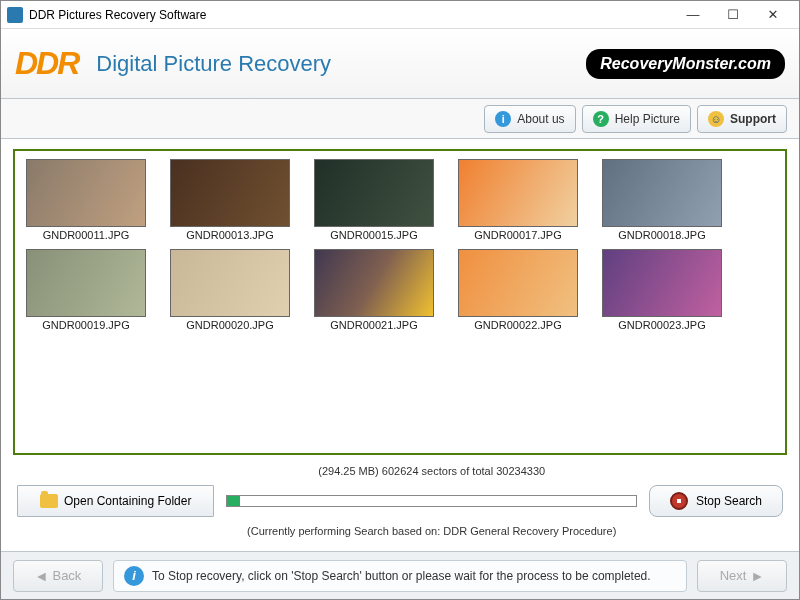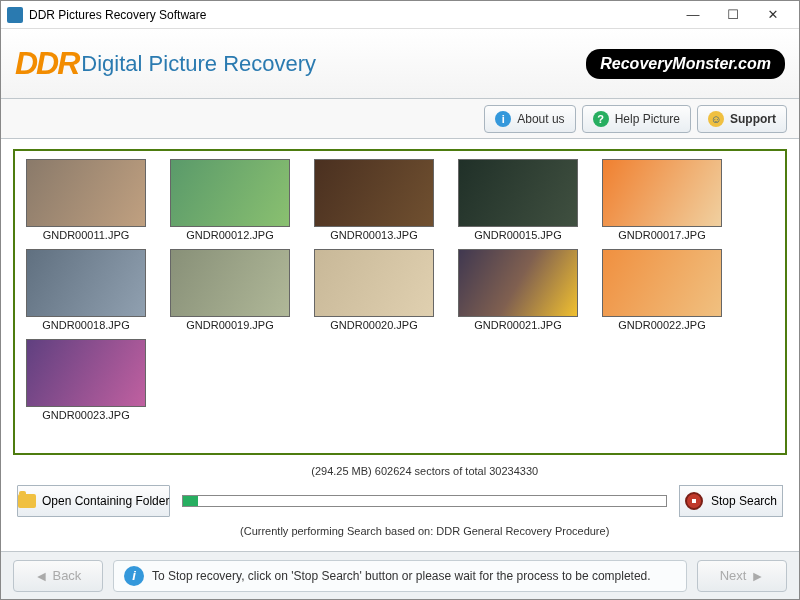--- a/index.html
+++ b/index.html
@@ -4,21 +4,21 @@
 <style>
 *{box-sizing:border-box;margin:0;padding:0;font-family:"Segoe UI",Tahoma,sans-serif}
 body{background:#d0d0d0;width:800px;height:600px;overflow:hidden}
 .window{width:800px;height:600px;background:#fff;border:1px solid #888;display:flex;flex-direction:column}
 .titlebar{height:28px;background:#fff;display:flex;align-items:center;padding:0 6px;border-bottom:1px solid #ddd}
 .titlebar-icon{width:16px;height:16px;background:#2a7ab0;margin-right:6px;border-radius:2px}
 .titlebar-text{flex:1;font-size:12px;color:#000}
 .win-controls{display:flex;gap:0}
 .win-btn{width:40px;height:24px;display:flex;align-items:center;justify-content:center;cursor:pointer;font-size:13px;color:#333}
 .header{height:70px;background:linear-gradient(#fff,#f4f4f4);border-bottom:1px solid #c0c7cc;display:flex;align-items:center;padding:0 14px;position:relative}
-.logo{display:flex;align-items:center;gap:3px}
+.logo{display:flex;align-items:center;gap:18px}
 .logo-ddr{font-size:32px;font-weight:900;font-style:italic;color:#f28c00;letter-spacing:-2px}
 .logo-title{font-size:22px;color:#2a7ab0;font-weight:400}
 .brand-badge{margin-left:auto;background:#000;color:#fff;padding:6px 14px;border-radius:14px;font-size:16px;font-style:italic;font-weight:700}
 .toolbar{height:40px;display:flex;align-items:center;justify-content:flex-end;padding:0 12px;gap:6px;border-bottom:1px solid #c0c7cc;background:#f8f8f8}
 .tool-btn{height:28px;padding:0 10px;border:1px solid #a9b5bf;border-radius:4px;background:linear-gradient(#fdfdfd,#e9eef2);display:flex;align-items:center;gap:6px;font-size:12px;color:#333;cursor:pointer}
 .tool-btn.support{font-weight:bold}
 .ico{width:16px;height:16px;border-radius:50%;display:inline-flex;align-items:center;justify-content:center;font-size:11px;font-weight:bold}
 .ico-info{background:#3498db;color:#fff}
 .ico-help{background:#27ae60;color:#fff}
 .ico-support{background:#f0c040;color:#2a5a8a}
@@ -35,28 +35,28 @@
 .img5{background:linear-gradient(120deg,#203028,#405040)}
 .img6{background:linear-gradient(120deg,#104060,#50a0d0,#f0a050)}
 .img7{background:linear-gradient(120deg,#f08030,#f0d0a0)}
 .img8{background:linear-gradient(120deg,#607080,#90a0b0)}
 .img9{background:linear-gradient(120deg,#889078,#b0b898)}
 .img10{background:linear-gradient(120deg,#c8b898,#e0d0b0)}
 .img11{background:linear-gradient(120deg,#403850,#806050,#f0c030)}
 .img12{background:linear-gradient(120deg,#f09040,#f0c080)}
 .img13{background:linear-gradient(120deg,#604080,#c060a0)}
 .progress-row{display:flex;align-items:center;gap:12px;padding:4px 4px}
-.open-folder-btn{height:32px;padding:0 0;border:1px solid #a9b5bf;border-radius:1px;background:linear-gradient(#fdfdfd,#e9eef2);display:flex;align-items:center;gap:6px;font-size:12px;cursor:pointer;white-space:nowrap}
+.open-folder-btn{height:32px;padding:0 22px;border:1px solid #a9b5bf;border-radius:1px;background:linear-gradient(#fdfdfd,#e9eef2);display:flex;align-items:center;gap:6px;font-size:12px;cursor:pointer;white-space:nowrap}
 .folder-ico{width:18px;height:14px;background:#f0c040;border-radius:2px;position:relative}
 .folder-ico:before{content:"";position:absolute;top:-3px;left:1px;width:7px;height:3px;background:#f0c040;border-radius:2px 2px 0 0}
 .progress-center{flex:1;display:flex;flex-direction:column;align-items:center;gap:18px}
 .progress-text{font-size:11px;color:#333}
 .progress-bar{width:100%;height:12px;border:1px solid #888;background:#fff;position:relative}
 .progress-fill{height:100%;width:3%;background:#27ae60}
-.stop-btn{height:32px;padding:0 5px;border:1px solid #a9b5bf;border-radius:0;background:linear-gradient(#fdfdfd,#e9eef2);display:flex;align-items:center;gap:8px;font-size:12px;cursor:pointer;white-space:nowrap}
+.stop-btn{height:32px;padding:0 20px;border:1px solid #a9b5bf;border-radius:8px;background:linear-gradient(#fdfdfd,#e9eef2);display:flex;align-items:center;gap:8px;font-size:12px;cursor:pointer;white-space:nowrap}
 .stop-ico{width:18px;height:18px;border-radius:50%;background:#c0392b;border:2px solid #7a1f16;position:relative}
 .stop-ico:before{content:"";position:absolute;top:5px;left:5px;width:4px;height:4px;background:#fff}
 .footer{height:48px;border-top:1px solid #c0c7cc;background:#eef1f3;display:flex;align-items:center;padding:0 12px;gap:10px}
 .nav-btn{height:32px;width:90px;border:1px solid #bcc5cc;border-radius:4px;background:linear-gradient(#fafafa,#e8ecef);display:flex;align-items:center;justify-content:center;gap:4px;font-size:13px;color:#888;cursor:pointer}
 .nav-btn.disabled{color:#aaa}
 .footer-msg{flex:1;height:32px;border:1px solid #c5ced4;border-radius:4px;background:#fafcfd;display:flex;align-items:center;padding:0 10px;gap:8px;font-size:12px;color:#333}
 .info-circle{width:20px;height:20px;border-radius:50%;background:#3498db;color:#fff;display:flex;align-items:center;justify-content:center;font-style:italic;font-weight:bold;font-size:13px}
 .arrow{font-size:14px}
 </style>
 </head>
@@ -95,24 +95,20 @@
       <span>Support</span>
     </div>
   </div>
 
   <div class="content">
     <div class="gallery-frame">
       <div class="gallery" id="gallery">
           <div class="thumb">
             <div class="thumb-img img1"></div>
             <div class="thumb-label">GNDR00011.JPG</div>
-          </div>
-          <div class="thumb">
-            <div class="thumb-img img2"></div>
-            <div class="thumb-label">GNDR00012.JPG</div>
           </div>
           <div class="thumb">
             <div class="thumb-img img3"></div>
             <div class="thumb-label">GNDR00013.JPG</div>
           </div>
           <div class="thumb">
             <div class="thumb-img img5"></div>
             <div class="thumb-label">GNDR00015.JPG</div>
           </div>
           <div class="thumb">

